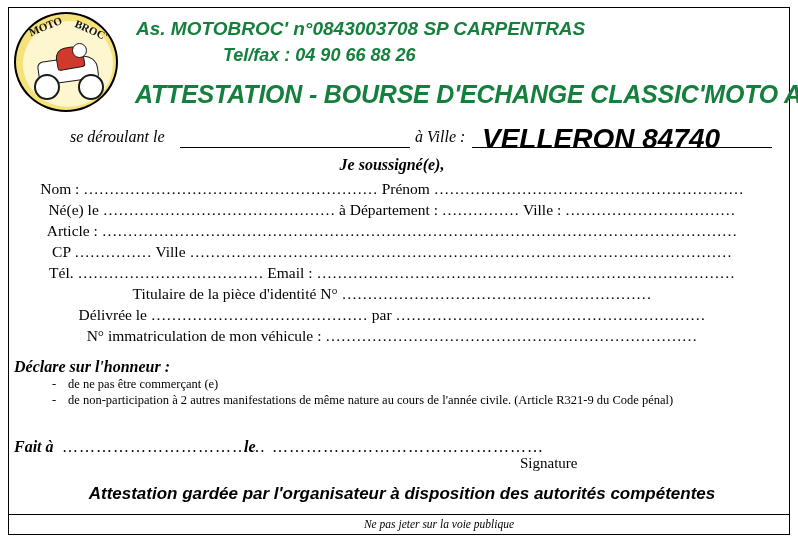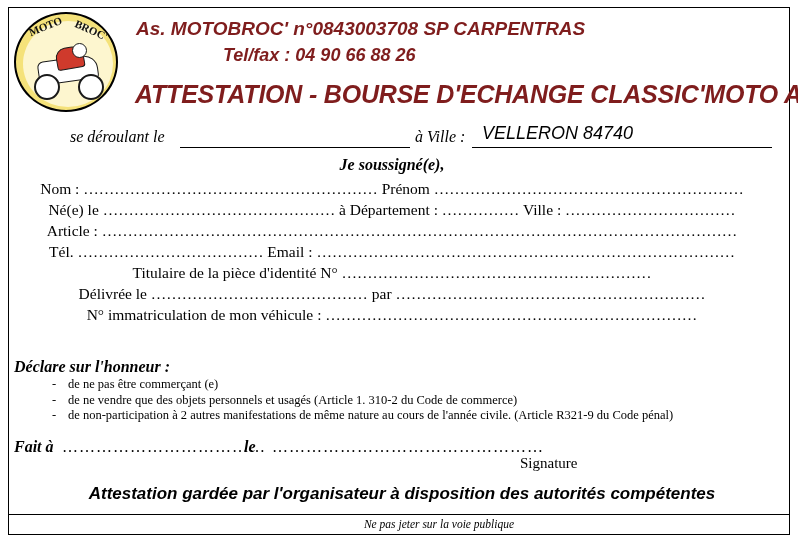--- a/index.html
+++ b/index.html
@@ -118,21 +118,21 @@
     border: 1.5px solid #1a1a1a;
     border-radius: 50%;
   }
 
   
   .hdr-line {
     position: absolute;
     font-family: "Liberation Sans", sans-serif;
     font-style: italic;
     font-weight: bold;
-    color: #7f1d1d;
+    color: #15803d;
     white-space: nowrap;
   }
   #hdr-assoc {
     left: 136px;
     top: 18px;
     font-size: 19px;
   }
   #hdr-tel {
     left: 223px;
     top: 45px;
@@ -174,22 +174,22 @@
     left: 402px;
     top: 23px;
     width: 300px;
   }
   #ville-value {
     position: absolute;
     left: 412px;
     top: -1px;
     font-family: "Liberation Sans", sans-serif;
     font-style: italic;
-    font-weight: normal;
-    font-size: 18px;
+    font-weight: bold;
+    font-size: 28px;
     white-space: nowrap;
   }
 
   
   .body-area {
     position: absolute;
     left: 14px;
     top: 156px;
     width: 756px;
     text-align: center;
@@ -345,30 +345,30 @@
     <span class="lbl b">à Ville :</span>
     <span class="rule" id="rule-ville"></span>
     <span id="ville-value">VELLERON 84740</span>
   </div>
 
   <div class="body-area">
     <div class="section-title">Je soussigné(e),</div>
     <div class="field-line">Nom : ………………………………………………… Prénom ……………………………………………………</div>
     <div class="field-line">Né(e) le ……………………………………… à  Département : …………… Ville : ……………………………</div>
     <div class="field-line">Article : ……………………………………………………………………………………………………………</div>
+    <div class="field-line">CP …………… Ville ……………………………………………………………………………………………</div>
     <div class="field-line">Tél. ……………………………… Email : ………………………………………………………………………</div>
     <div class="field-line">Titulaire de la pièce d'identité N° ……………………………………………………</div>
     <div class="field-line">Délivrée le ……………………………………  par ……………………………………………………</div>
     <div class="field-line">N° immatriculation de mon véhicule : ………………………………………………………………</div>
   </div>
 
   <div class="decl-title">Déclare sur l'honneur :</div>
   <div class="decl-list">
     <div class="decl-item"><span class="dash">-</span><span>de ne pas être commerçant (e)</span></div>
-    <div class="decl-item"><span class="dash">-</span><span>de ne vendre que des objets personnels et usagés (Article 1. 310-2 du Code de commerce)</span></div>
     <div class="decl-item"><span class="dash">-</span><span>de non-participation à 2 autres manifestations de même nature au cours de l'année civile. (Article R321-9 du Code pénal)</span></div>
   </div>
 
   <div class="fait-row">
     <span class="fait-lbl" id="fait-a">Fait à</span>
     <span class="dots-fill" id="dots-1">………………………………</span>
     <span class="fait-lbl" id="fait-le">le</span>
     <span class="dots-fill" id="dots-2">…………………………………………</span>
   </div>
 

